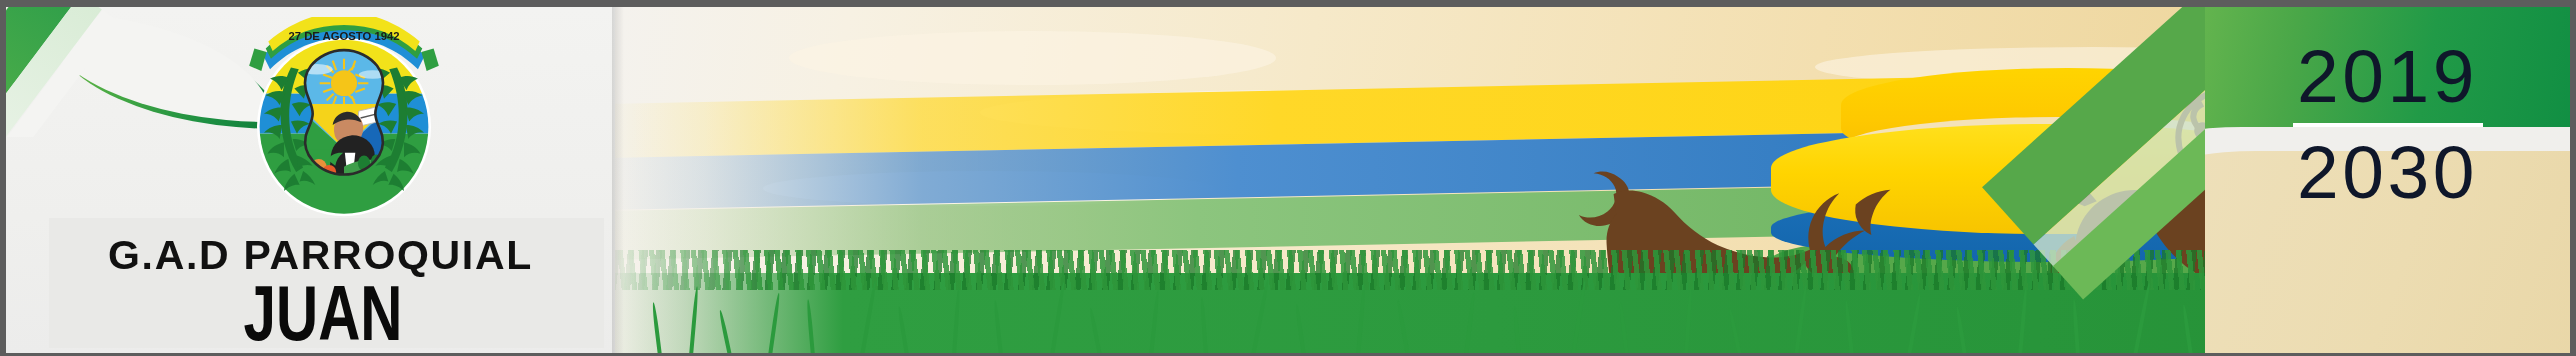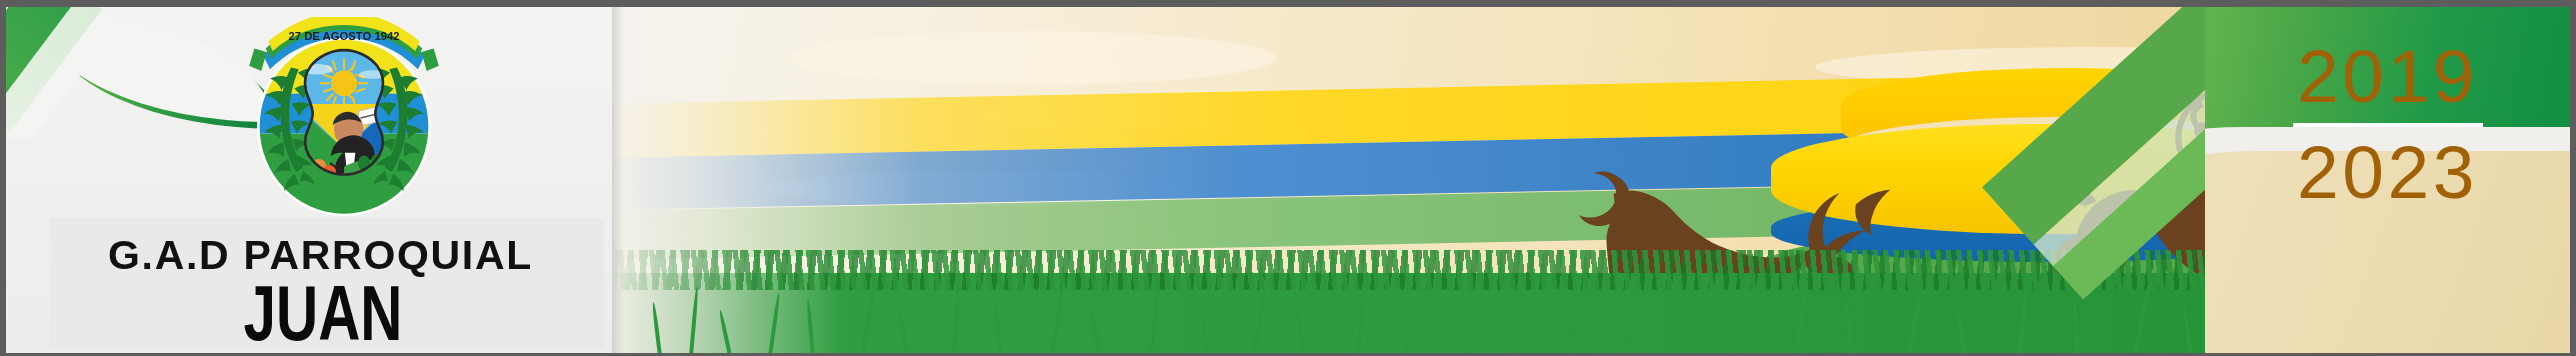--- a/index.html
+++ b/index.html
@@ -95,21 +95,21 @@
           border-radius:50% 0 0 0;background:#f0efec;}
   .gp-cut2{position:absolute;left:-275px;top:144px;width:652px;height:557px;
           border-radius:50% 0 0 0;
           background:linear-gradient(110deg,#efe3c2 0%,#ecdcb1 60%,#e7d4a2 100%);}
   .gp-stripes{position:absolute;left:-139px;top:130px;width:261px;height:130px;}
   .gps{position:absolute;left:0;width:261px;transform:rotate(-1.15deg);}
   .gps-y{top:0;height:42px;background:#e2cb1a;}
   .gps-b{top:42px;height:47px;background:#1467b2;}
   .gps-g{top:89px;height:43px;background:#56a84a;}
 
-  .years{position:absolute;left:0;right:0;top:31px;text-align:center;color:#a16207;}
+  .years{position:absolute;left:0;right:0;top:31px;text-align:center;color:#0f172a;}
   .yr{font-size:75px;font-weight:300;letter-spacing:3.5px;line-height:1.02;
       font-family:"Liberation Sans",sans-serif;}
   .yr-rule{width:190px;height:3.5px;background:#ffffff;margin:8.7px auto 7px;}
 
   
   .topright-rib{position:absolute;right:310px;top:-70px;width:374px;height:226px;transform:rotate(-42deg);transform-origin:top right;}
   .trr1{position:absolute;left:0;top:0;width:100%;height:77px;background:#56a84a;}
   .trr2{position:absolute;left:0;top:77px;width:100%;height:30px;background:#cfe3cd;opacity:.8;}
   .trr3{position:absolute;left:0;top:106px;width:100%;height:45px;background:#6cb957;}
 
@@ -260,21 +260,21 @@
     <div class="gp-stripes">
       <div class="gps gps-y"></div>
       <div class="gps gps-b"></div>
       <div class="gps gps-g"></div>
     </div>
     <div class="gp-swoosh"></div>
     <div class="gp-cut2"></div>
     <div class="years">
       <div class="yr">2019</div>
       <div class="yr-rule"></div>
-      <div class="yr">2023</div>
+      <div class="yr">2030</div>
     </div>
   </div>
 
   <div class="leftpanel">
     <div class="lp-shadow"></div>
 
     <div class="leaf-wrap">
       <div class="leaf"></div>
       <div class="leaf-white"></div>
       <div class="diag">

